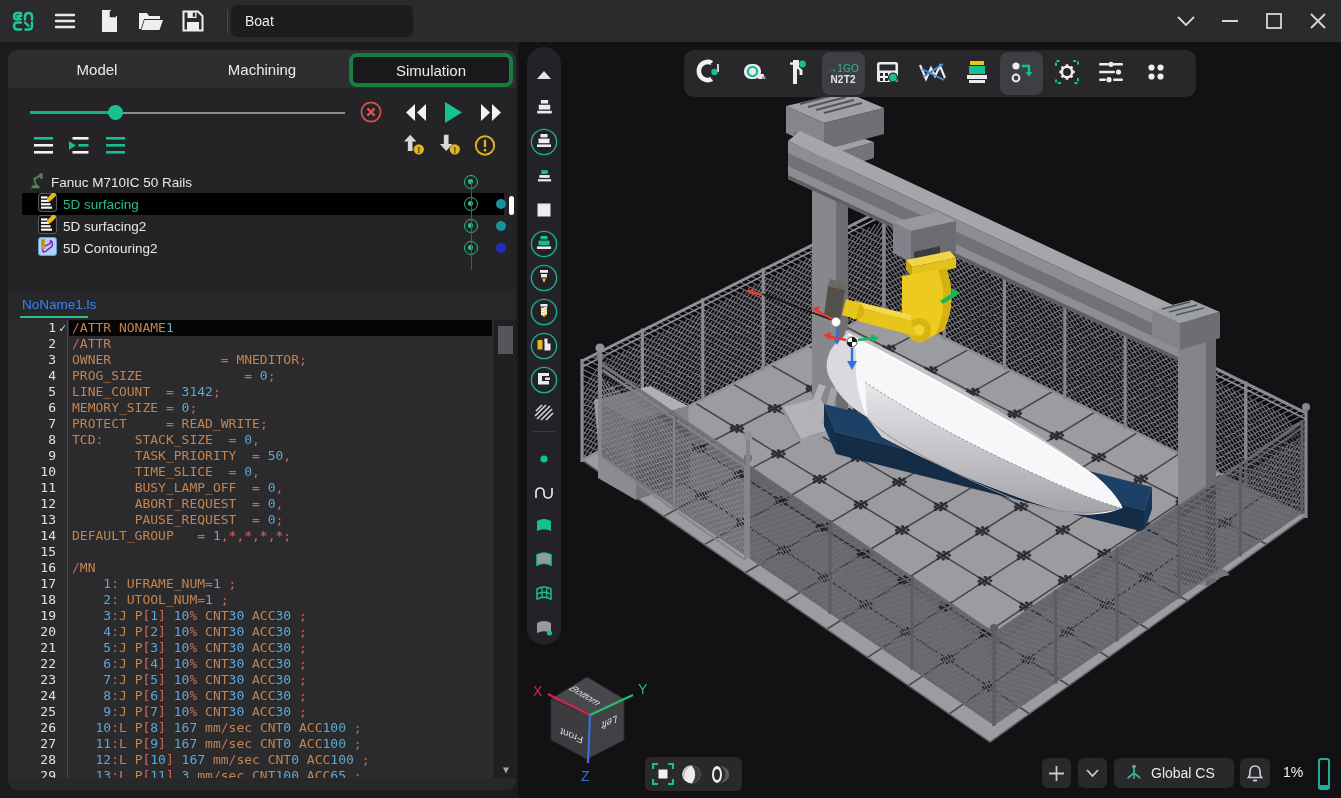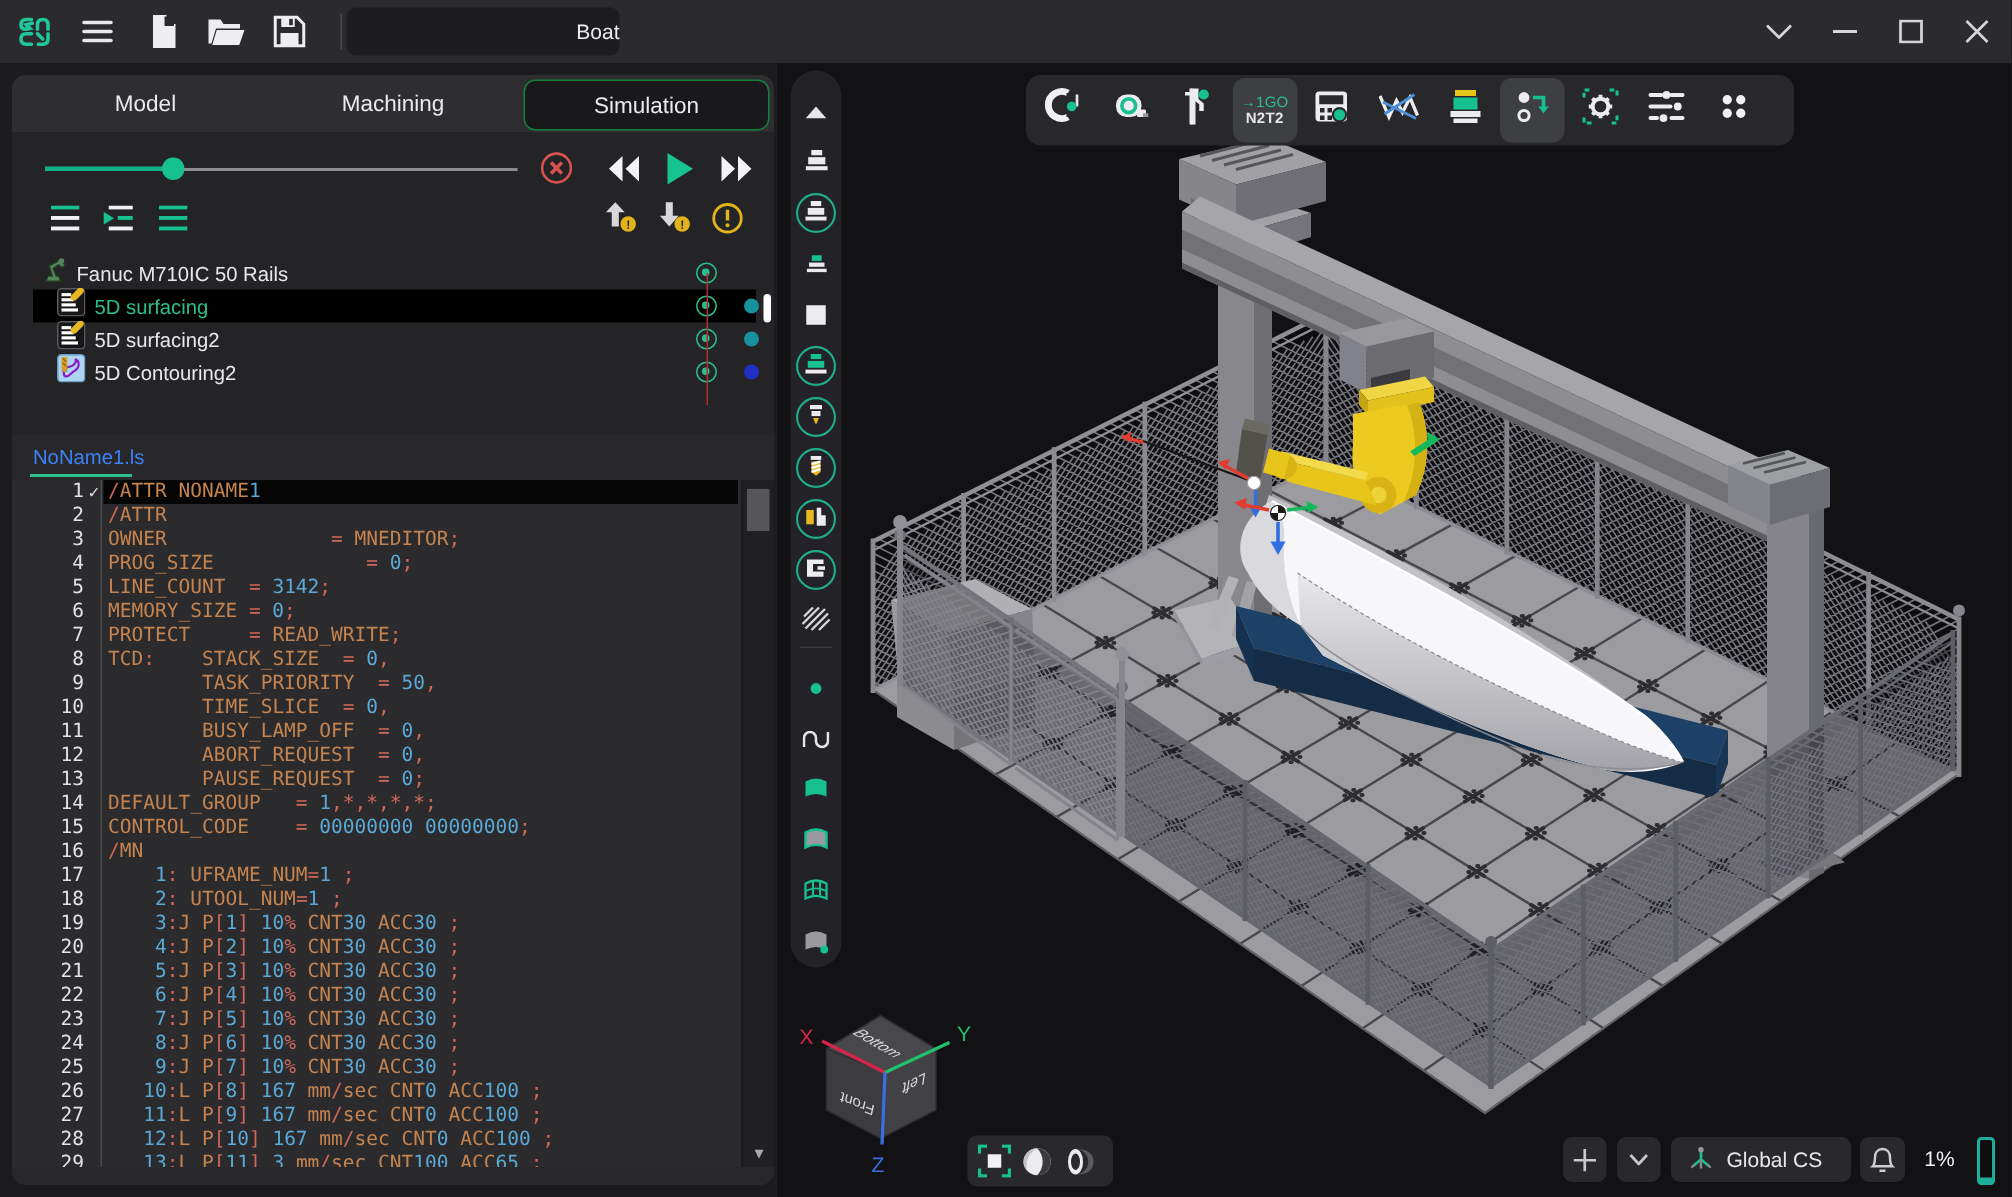--- a/index.html
+++ b/index.html
@@ -5,29 +5,29 @@
   * { margin:0; padding:0; box-sizing:border-box; }
   html,body { width:1341px; height:798px; overflow:hidden; background:#1c1c1e;
     font-family:"Liberation Sans", sans-serif; -webkit-font-smoothing:antialiased; }
   #app { position:relative; width:1341px; height:798px; background:#1c1c1e; }
 
   
   #titlebar { position:absolute; left:0; top:0; width:1341px; height:42px; background:#2b2b2d; }
   .tb-icon { position:absolute; top:9px; width:26px; height:24px; display:flex; align-items:center; justify-content:center; }
   #tb-divider { position:absolute; left:227px; top:9px; width:1px; height:24px; background:#4a4a4e; }
   #title-field { position:absolute; left:231px; top:5px; width:182px; height:32px; background:#1d1d1f; border-radius:6px;
-     color:#ececee; font-size:14px; line-height:32px; padding-left:14px;text-align:right; }
+     color:#ececee; font-size:14px; line-height:32px; padding-left:14px; }
   .win-btn { position:absolute; top:8px; width:28px; height:26px; display:flex; align-items:center; justify-content:center; }
 
   
   #left-panel { position:absolute; left:8px; top:50px; width:508px; height:740px; background:#28282a; border-radius:9px; overflow:hidden; }
   #tabbar { position:relative; height:38px; background:#2e2e31; }
   .tab { position:absolute; top:0; height:38px; display:flex; align-items:center; justify-content:center;
      color:#ebebed; font-size:15px; }
-  .tab.active { top:3px; height:34px; background:#19191b; border:1px solid #15803d; border-radius:8px; }
+  .tab.active { top:3px; height:34px; background:#19191b; border:4px solid #15803d; border-radius:8px; }
   #panel-mid { position:absolute; left:0; top:38px; width:508px; height:202px; background:#242427; }
   
   #slider-track { position:absolute; left:22px; top:23.5px; width:315px; height:2px; background:#8b8b90; }
   #slider-fill  { position:absolute; left:22px; top:23px; width:85px; height:3px; background:#12b286; }
   #slider-knob  { position:absolute; left:100px; top:16.5px; width:15px; height:15px; border-radius:50%; background:#16c18f; }
   .pb-btn { position:absolute; top:12px; width:26px; height:24px; display:flex; align-items:center; justify-content:center; }
   
   .li-row { position:absolute; top:46px; width:22px; height:22px; display:flex; align-items:center; justify-content:center; }
   
   #tree { position:absolute; left:0; top:121px; width:508px; }
@@ -298,21 +298,21 @@
           <div class="code-line"><span class="gut">5</span><span class="codetext"><span class="tk-id">LINE_COUNT</span>  <span class="tk-sym">=</span> <span class="tk-num">3142</span><span class="tk-sym">;</span></span></div>
           <div class="code-line"><span class="gut">6</span><span class="codetext"><span class="tk-id">MEMORY_SIZE</span> <span class="tk-sym">=</span> <span class="tk-num">0</span><span class="tk-sym">;</span></span></div>
           <div class="code-line"><span class="gut">7</span><span class="codetext"><span class="tk-id">PROTECT</span>     <span class="tk-sym">=</span> <span class="tk-id">READ_WRITE</span><span class="tk-sym">;</span></span></div>
           <div class="code-line"><span class="gut">8</span><span class="codetext"><span class="tk-id">TCD</span><span class="tk-sym">:</span>    <span class="tk-id">STACK_SIZE</span>  <span class="tk-sym">=</span> <span class="tk-num">0</span><span class="tk-sym">,</span></span></div>
           <div class="code-line"><span class="gut">9</span><span class="codetext">        <span class="tk-id">TASK_PRIORITY</span>  <span class="tk-sym">=</span> <span class="tk-num">50</span><span class="tk-sym">,</span></span></div>
           <div class="code-line"><span class="gut">10</span><span class="codetext">        <span class="tk-id">TIME_SLICE</span>  <span class="tk-sym">=</span> <span class="tk-num">0</span><span class="tk-sym">,</span></span></div>
           <div class="code-line"><span class="gut">11</span><span class="codetext">        <span class="tk-id">BUSY_LAMP_OFF</span>  <span class="tk-sym">=</span> <span class="tk-num">0</span><span class="tk-sym">,</span></span></div>
           <div class="code-line"><span class="gut">12</span><span class="codetext">        <span class="tk-id">ABORT_REQUEST</span>  <span class="tk-sym">=</span> <span class="tk-num">0</span><span class="tk-sym">,</span></span></div>
           <div class="code-line"><span class="gut">13</span><span class="codetext">        <span class="tk-id">PAUSE_REQUEST</span>  <span class="tk-sym">=</span> <span class="tk-num">0</span><span class="tk-sym">;</span></span></div>
           <div class="code-line"><span class="gut">14</span><span class="codetext"><span class="tk-id">DEFAULT_GROUP</span>   <span class="tk-sym">=</span> <span class="tk-num">1</span><span class="tk-sym">,</span><span class="tk-sym">*</span><span class="tk-sym">,</span><span class="tk-sym">*</span><span class="tk-sym">,</span><span class="tk-sym">*</span><span class="tk-sym">,</span><span class="tk-sym">*</span><span class="tk-sym">;</span></span></div>
-          <div class="code-line"><span class="gut">15</span><span class="codetext"><span class="tk-id">CONTROL_CODE</span>    <span class="tk-sym">=</span> <span class="tk-num">00000000</span> <span class="tk-num">00000000</span><span class="tk-sym">;</span></span></div>
+          <div class="code-line"><span class="gut">15</span></div>
           <div class="code-line"><span class="gut">16</span><span class="codetext"><span class="tk-sym">/</span><span class="tk-id">MN</span></span></div>
           <div class="code-line"><span class="gut">17</span><span class="codetext">    <span class="tk-num">1</span><span class="tk-sym">:</span> <span class="tk-id">UFRAME_NUM</span><span class="tk-sym">=</span><span class="tk-num">1</span> <span class="tk-sym">;</span></span></div>
           <div class="code-line"><span class="gut">18</span><span class="codetext">    <span class="tk-num">2</span><span class="tk-sym">:</span> <span class="tk-id">UTOOL_NUM</span><span class="tk-sym">=</span><span class="tk-num">1</span> <span class="tk-sym">;</span></span></div>
           <div class="code-line"><span class="gut">19</span><span class="codetext">    <span class="tk-num">3</span><span class="tk-sym">:</span><span class="tk-id">J</span> <span class="tk-id">P</span><span class="tk-sym">[</span><span class="tk-num">1</span><span class="tk-sym">]</span> <span class="tk-num">10</span><span class="tk-sym">%</span> <span class="tk-id">CNT</span><span class="tk-num">30</span> <span class="tk-id">ACC</span><span class="tk-num">30</span> <span class="tk-sym">;</span></span></div>
           <div class="code-line"><span class="gut">20</span><span class="codetext">    <span class="tk-num">4</span><span class="tk-sym">:</span><span class="tk-id">J</span> <span class="tk-id">P</span><span class="tk-sym">[</span><span class="tk-num">2</span><span class="tk-sym">]</span> <span class="tk-num">10</span><span class="tk-sym">%</span> <span class="tk-id">CNT</span><span class="tk-num">30</span> <span class="tk-id">ACC</span><span class="tk-num">30</span> <span class="tk-sym">;</span></span></div>
           <div class="code-line"><span class="gut">21</span><span class="codetext">    <span class="tk-num">5</span><span class="tk-sym">:</span><span class="tk-id">J</span> <span class="tk-id">P</span><span class="tk-sym">[</span><span class="tk-num">3</span><span class="tk-sym">]</span> <span class="tk-num">10</span><span class="tk-sym">%</span> <span class="tk-id">CNT</span><span class="tk-num">30</span> <span class="tk-id">ACC</span><span class="tk-num">30</span> <span class="tk-sym">;</span></span></div>
           <div class="code-line"><span class="gut">22</span><span class="codetext">    <span class="tk-num">6</span><span class="tk-sym">:</span><span class="tk-id">J</span> <span class="tk-id">P</span><span class="tk-sym">[</span><span class="tk-num">4</span><span class="tk-sym">]</span> <span class="tk-num">10</span><span class="tk-sym">%</span> <span class="tk-id">CNT</span><span class="tk-num">30</span> <span class="tk-id">ACC</span><span class="tk-num">30</span> <span class="tk-sym">;</span></span></div>
           <div class="code-line"><span class="gut">23</span><span class="codetext">    <span class="tk-num">7</span><span class="tk-sym">:</span><span class="tk-id">J</span> <span class="tk-id">P</span><span class="tk-sym">[</span><span class="tk-num">5</span><span class="tk-sym">]</span> <span class="tk-num">10</span><span class="tk-sym">%</span> <span class="tk-id">CNT</span><span class="tk-num">30</span> <span class="tk-id">ACC</span><span class="tk-num">30</span> <span class="tk-sym">;</span></span></div>
           <div class="code-line"><span class="gut">24</span><span class="codetext">    <span class="tk-num">8</span><span class="tk-sym">:</span><span class="tk-id">J</span> <span class="tk-id">P</span><span class="tk-sym">[</span><span class="tk-num">6</span><span class="tk-sym">]</span> <span class="tk-num">10</span><span class="tk-sym">%</span> <span class="tk-id">CNT</span><span class="tk-num">30</span> <span class="tk-id">ACC</span><span class="tk-num">30</span> <span class="tk-sym">;</span></span></div>
           <div class="code-line"><span class="gut">25</span><span class="codetext">    <span class="tk-num">9</span><span class="tk-sym">:</span><span class="tk-id">J</span> <span class="tk-id">P</span><span class="tk-sym">[</span><span class="tk-num">7</span><span class="tk-sym">]</span> <span class="tk-num">10</span><span class="tk-sym">%</span> <span class="tk-id">CNT</span><span class="tk-num">30</span> <span class="tk-id">ACC</span><span class="tk-num">30</span> <span class="tk-sym">;</span></span></div>

